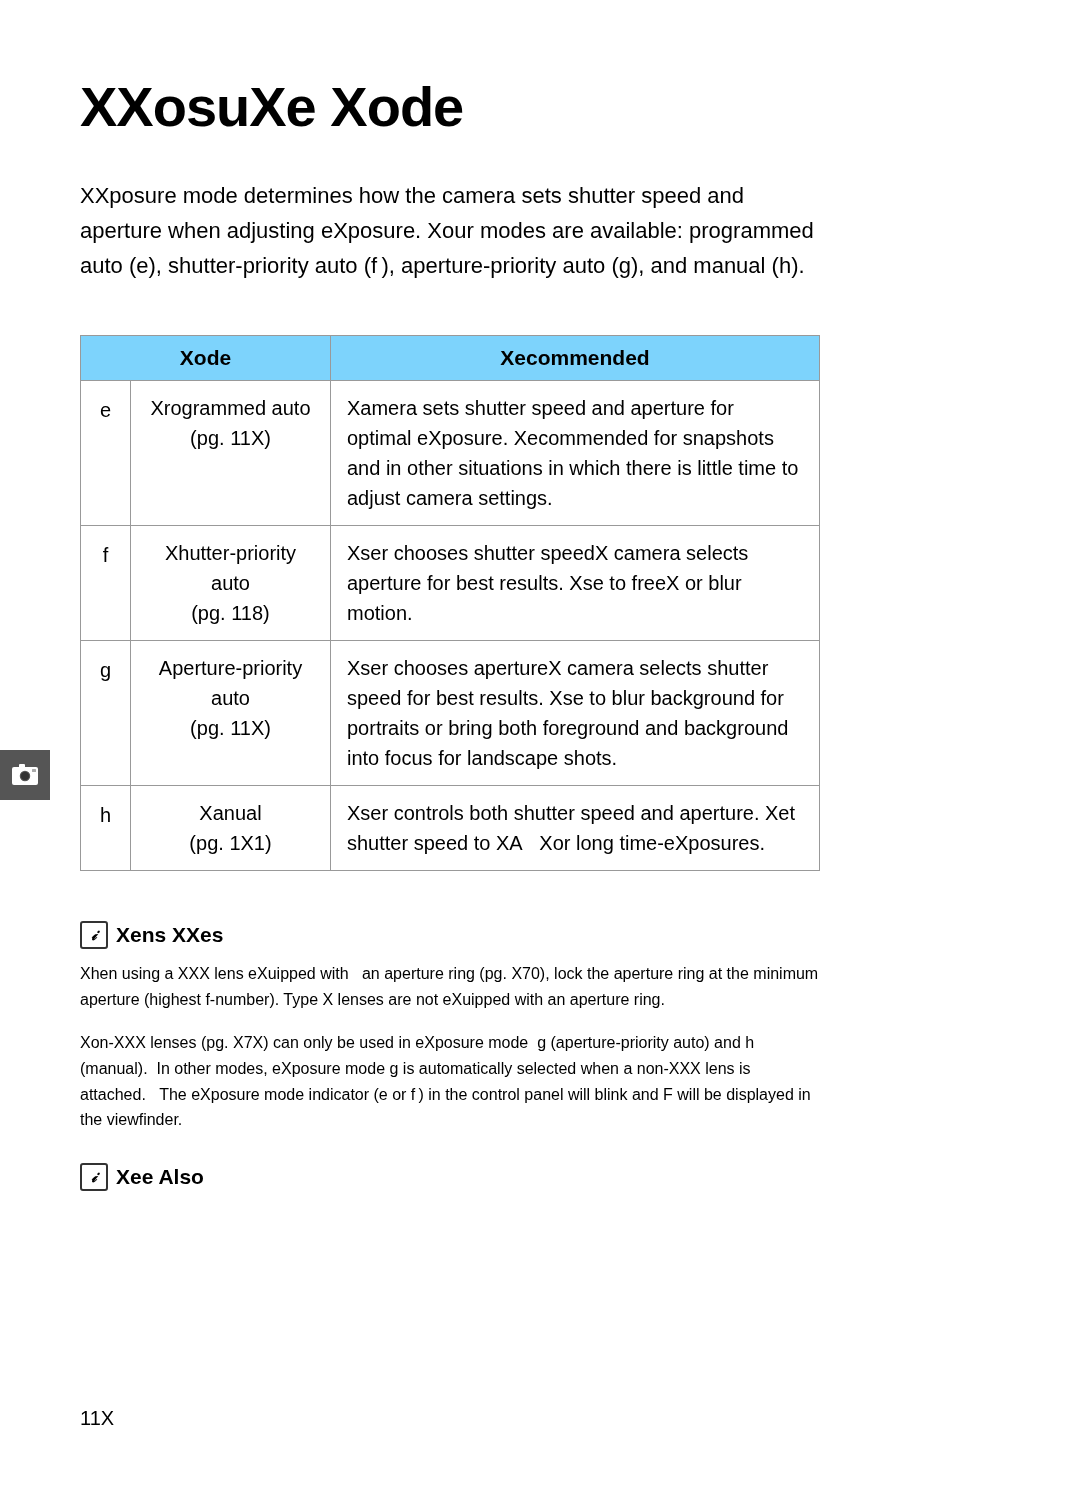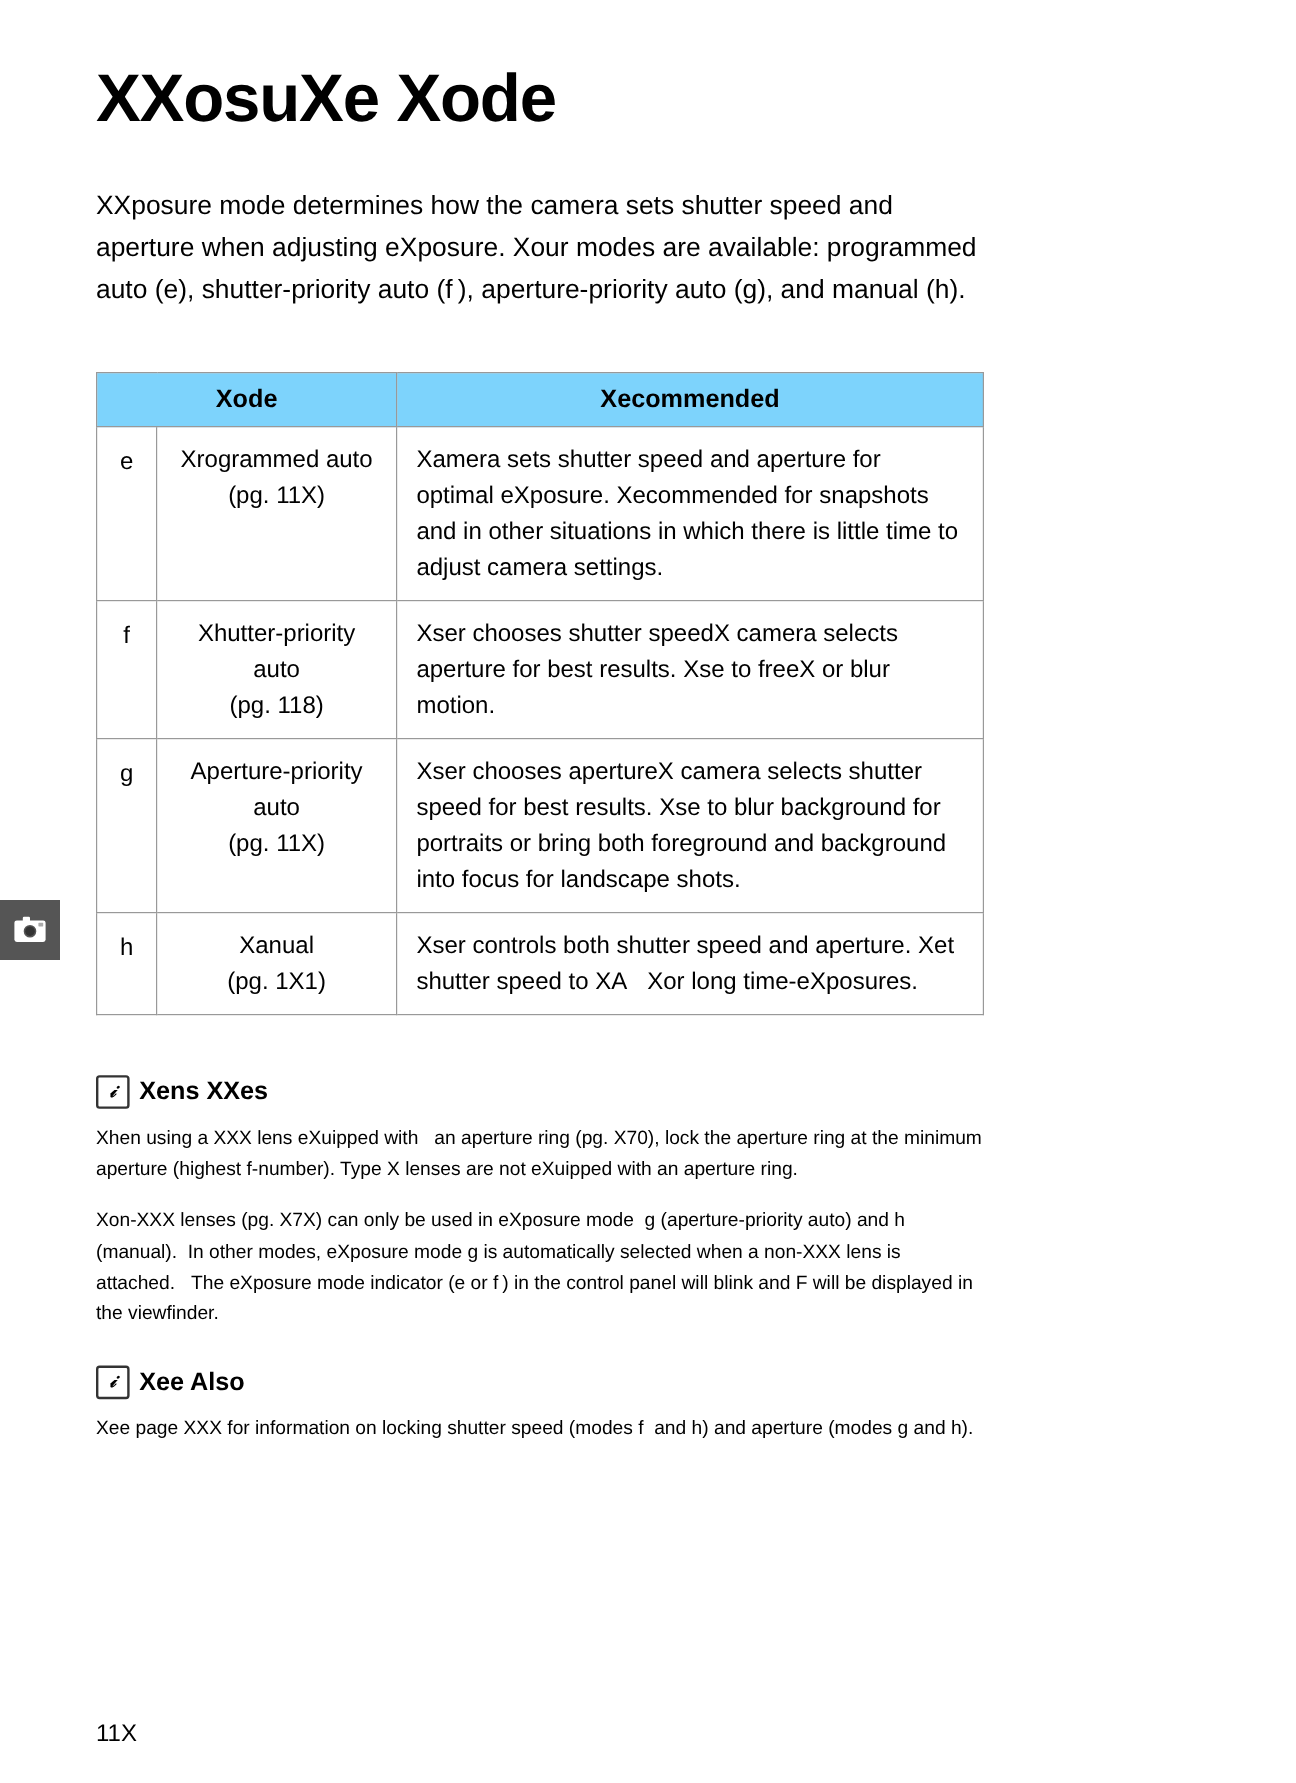--- a/index.html
+++ b/index.html
@@ -14,21 +14,21 @@
       background: #ffffff;
       font-family: 'Times New Roman', Times, serif;
       color: #000000;
       position: relative;
     }
 
     .page-container {
       width: 900px;
       min-height: 1486px;
       background: #ffffff;
-      padding: 51px 80px 60px 80px;
+      padding: 76px 80px 60px 80px;
       position: relative;
     }
 
     .page-title {
       font-size: 56px;
       font-weight: bold;
       font-family: Arial, sans-serif;
       margin-bottom: 40px;
       letter-spacing: -1px;
       line-height: 1.1;
@@ -101,21 +101,21 @@
 
     .note-text {
       font-size: 16px;
       line-height: 1.6;
       margin-bottom: 18px;
     }
 
     .page-number {
       font-size: 20px;
       position: absolute;
-      bottom: 29px;
+      bottom: 56px;
       left: 80px;
       font-family: Arial, sans-serif;
     }
 
     .sidebar-icon {
       position: absolute;
       left: 0;
       top: 750px;
       width: 50px;
       height: 50px;
@@ -196,18 +196,17 @@
     </div>
     <p class="note-text">Xhen using a XXX lens eXuipped with&nbsp;&nbsp;&nbsp;an aperture ring (pg. X70), lock the aperture ring at the minimum aperture (highest f-number). Type X lenses are not eXuipped with an aperture ring.</p>
     <p class="note-text">Xon-XXX lenses (pg. X7X) can only be used in eXposure mode&nbsp;&nbsp;g (aperture-priority auto) and h (manual).&nbsp; In other modes, eXposure mode g is automatically selected when a non-XXX lens is attached.&nbsp;&nbsp;&nbsp;The eXposure mode indicator (e or f ) in the control panel will blink and F&nbsp;will be displayed in the viewfinder.</p>
   </div>
 
   <div class="note-section">
     <div class="note-title">
       <span class="note-icon">𝒾</span>
       <span>Xee Also</span>
     </div>
-    <p class="note-text">Xee page XXX for information on locking shutter speed (modes f&nbsp; and h) and aperture (modes g and h).</p>
   </div>
 
   <div class="page-number">11X</div>
 
 </div>
 
 </body></html>

